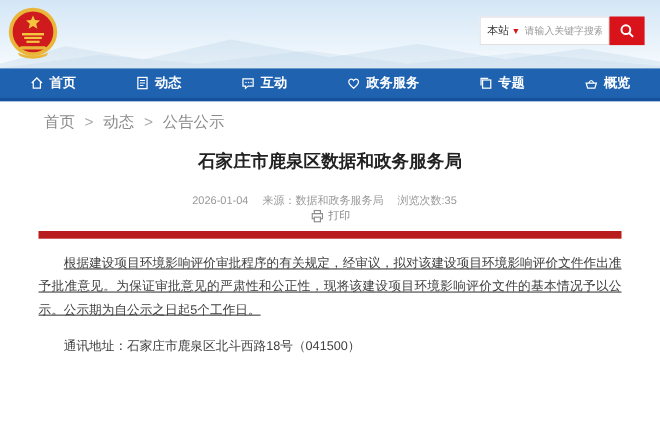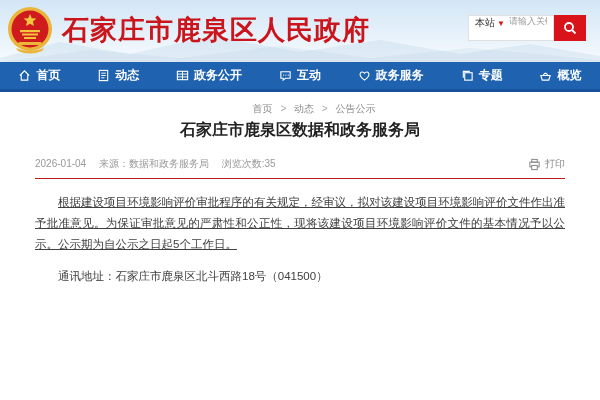--- a/index.html
+++ b/index.html
@@ -11,51 +11,51 @@
     position:relative; height:62px;
     background:linear-gradient(180deg,#d3e6f6 0%,#e6f1fa 55%,#f7fbfe 100%);
     overflow:hidden;
   }
   .mountains{ position:absolute; left:0; bottom:0; width:100%; height:34px; }
   .brand{ position:absolute; left:6px; top:6px; display:flex; align-items:center; gap:8px; }
   .emblem{ width:48px; height:48px; flex:0 0 auto; }
   .site-title{ font-size:27px; font-weight:bold; color:#c9151b; letter-spacing:1px;
                line-height:48px; white-space:nowrap; }
   .search-wrap{ position:absolute; right:14px; top:15px; display:flex; height:26px; }
-  .search-box{ display:flex; align-items:flex-start; background:#fff; border:1px solid #e0e0e0;
-               width:86px; padding:0 6px; }
+  .search-box{ display:flex; align-items:center; background:#fff; border:1px solid #e0e0e0;
+               width:118px; padding:0 6px; }
   .scope{ font-size:10px; color:#333; white-space:nowrap; cursor:pointer;
           display:flex; align-items:center; gap:2px; }
   .scope .arr{ color:#d9131a; font-size:8px; }
   .search-input{ border:none; outline:none; width:100%; font-size:9px; color:#333;
                  margin-left:4px; background:transparent;
                  font-family:"Liberation Sans","DejaVu Sans",sans-serif; }
   .search-input::placeholder{ color:#9a9a9a; }
   .search-btn{ width:32px; background:#d9131a; border:none; cursor:pointer;
                display:flex; align-items:center; justify-content:center; }
 
   
   .main-nav{ height:30px; background:#1f63b0; border-bottom:3px solid #17519e;
              display:flex; justify-content:space-around; align-items:center; }
   .nav-item{ display:flex; align-items:center; gap:5px; color:#fff; font-size:12px;
              font-weight:bold; cursor:pointer; white-space:nowrap; }
   .nav-item svg{ display:block; }
 
   
-  .breadcrumb{ padding:10px 0 0 28px; font-size:10px; color:#8a8a8a;text-align:center; }
+  .breadcrumb{ padding:10px 0 0 40px; font-size:14px; color:#8a8a8a; }
   .breadcrumb .crumb{ cursor:pointer; }
   .breadcrumb .sep{ margin:0 5px; color:#aaa; }
 
   
   .article{ margin:0 35px; }
-  .article-title{ text-align:center; font-size:16px; font-weight:bold;
+  .article-title{ margin-top:14px; text-align:center; font-size:16px; font-weight:bold;
                   color:#222; line-height:27px; }
   .meta-row{ margin-top:14px; display:flex; justify-content:space-between;
              align-items:center; font-size:10px; color:#999;
-             padding-bottom:7px; border-bottom:1px solid #b91c1c; }
+             padding-bottom:7px; border-bottom:7px solid #b91c1c;flex-direction:column; }
   .meta-left span{ margin-right:10px; }
   .print-btn{ display:flex; align-items:center; gap:4px; color:#8a8a8a;
               cursor:pointer; font-size:10px; }
   .body-text{ margin-top:13px; font-size:11.5px; color:#404040; line-height:21px;
               text-indent:2em; text-align:justify;text-decoration:underline; }
   .contact{ margin-top:14px; font-size:11.5px; color:#404040; text-indent:2em; }
 </style>
 </head>
 <body>
 
@@ -69,21 +69,20 @@
     <svg class="emblem" viewBox="0 0 48 48">
       <circle cx="24" cy="23" r="22" fill="#e9b63a"></circle>
       <circle cx="24" cy="23" r="18.5" fill="#cf1a1e"></circle>
       <path d="M24 8 l1.8 4.2 4.6 .4 -3.5 3 1.1 4.5 -4 -2.4 -4 2.4 1.1 -4.5 -3.5 -3 4.6 -.4 z" fill="#f3c63d"></path>
       <rect x="14" y="24" width="20" height="2.2" fill="#f3c63d"></rect>
       <rect x="16" y="27.5" width="16" height="2" fill="#f3c63d"></rect>
       <rect x="18" y="31" width="12" height="2" fill="#f3c63d"></rect>
       <rect x="12" y="36" width="24" height="3" rx="1.5" fill="#e9b63a"></rect>
       <path d="M10 42 q14 6 28 0 l-2 3 q-12 5 -24 0 z" fill="#e9b63a"></path>
     </svg>
-    <div class="site-title">石家庄市鹿泉区人民政府</div>
   </div>
 
   <div class="search-wrap">
     <div class="search-box">
       <span class="scope">
         <span>本站</span>
         <span class="arr">▼</span>
       </span>
       <input class="search-input" type="text" placeholder="请输入关键字搜索" style="">
     </div>
@@ -104,29 +103,20 @@
     <span>首页</span>
   </div>
   <div class="nav-item">
     <svg width="13" height="13" viewBox="0 0 14 14">
       <rect x="2.5" y="1.5" width="9" height="11" fill="none" stroke="#fff" stroke-width="1.2"></rect>
       <line x1="4.5" y1="4.5" x2="9.5" y2="4.5" stroke="#fff" stroke-width="1"></line>
       <line x1="4.5" y1="7" x2="9.5" y2="7" stroke="#fff" stroke-width="1"></line>
       <line x1="4.5" y1="9.5" x2="8" y2="9.5" stroke="#fff" stroke-width="1"></line>
     </svg>
     <span>动态</span>
-  </div>
-  <div class="nav-item">
-    <svg width="13" height="13" viewBox="0 0 14 14">
-      <rect x="1.5" y="2.5" width="11" height="9" fill="none" stroke="#fff" stroke-width="1.2"></rect>
-      <line x1="7" y1="2.5" x2="7" y2="11.5" stroke="#fff" stroke-width="1"></line>
-      <line x1="1.5" y1="5.5" x2="12.5" y2="5.5" stroke="#fff" stroke-width="1"></line>
-      <line x1="1.5" y1="8.5" x2="12.5" y2="8.5" stroke="#fff" stroke-width="1"></line>
-    </svg>
-    <span>政务公开</span>
   </div>
   <div class="nav-item">
     <svg width="13" height="13" viewBox="0 0 14 14">
       <path d="M2 3 h10 v7 h-5 l-2.5 2 v-2 H2 z" fill="none" stroke="#fff" stroke-width="1.2"></path>
       <circle cx="5" cy="6.5" r=".7" fill="#fff"></circle>
         <circle cx="7.5" cy="6.5" r=".7" fill="#fff"></circle>
         <circle cx="10" cy="6.5" r=".7" fill="#fff"></circle>
     </svg>
     <span>互动</span>
   </div>

